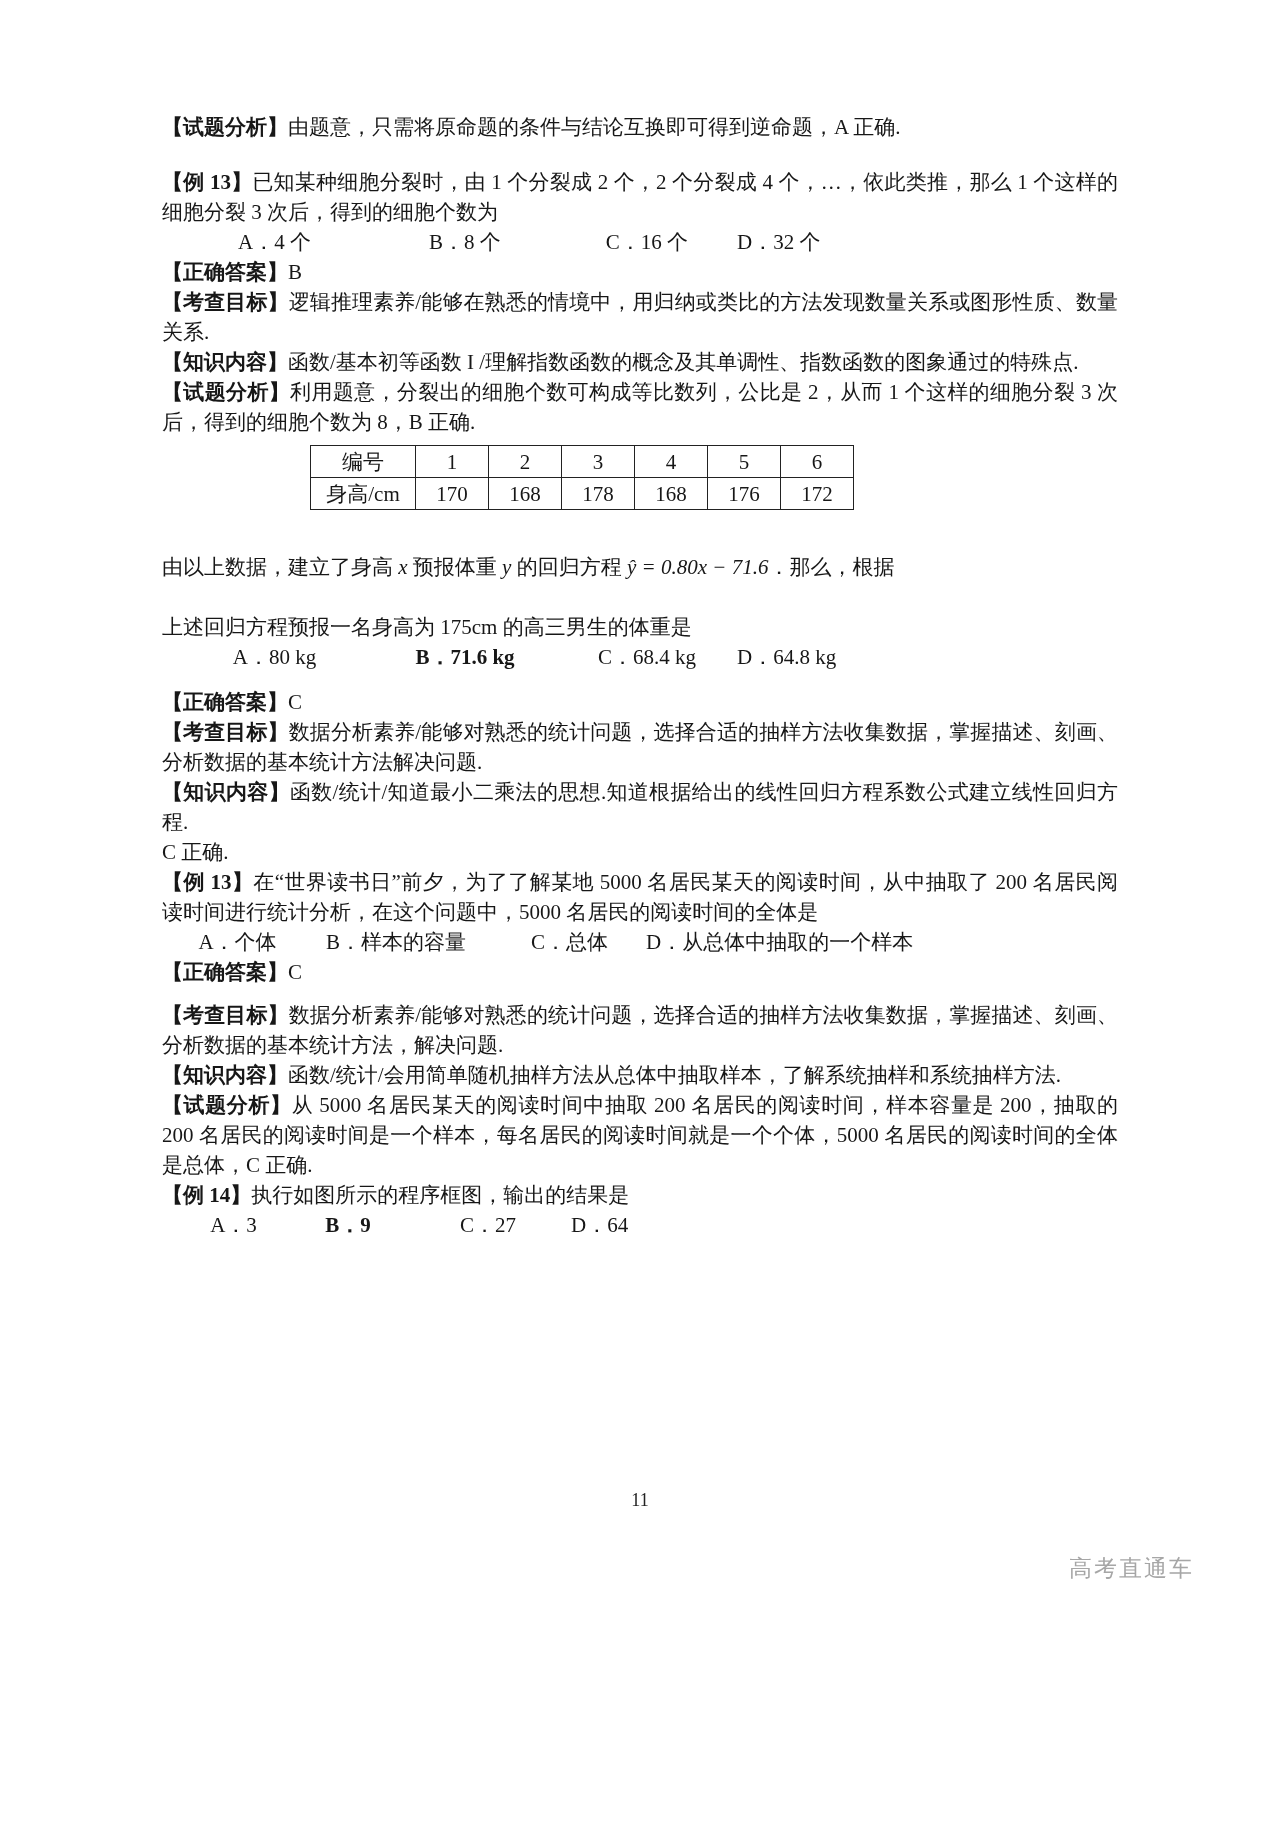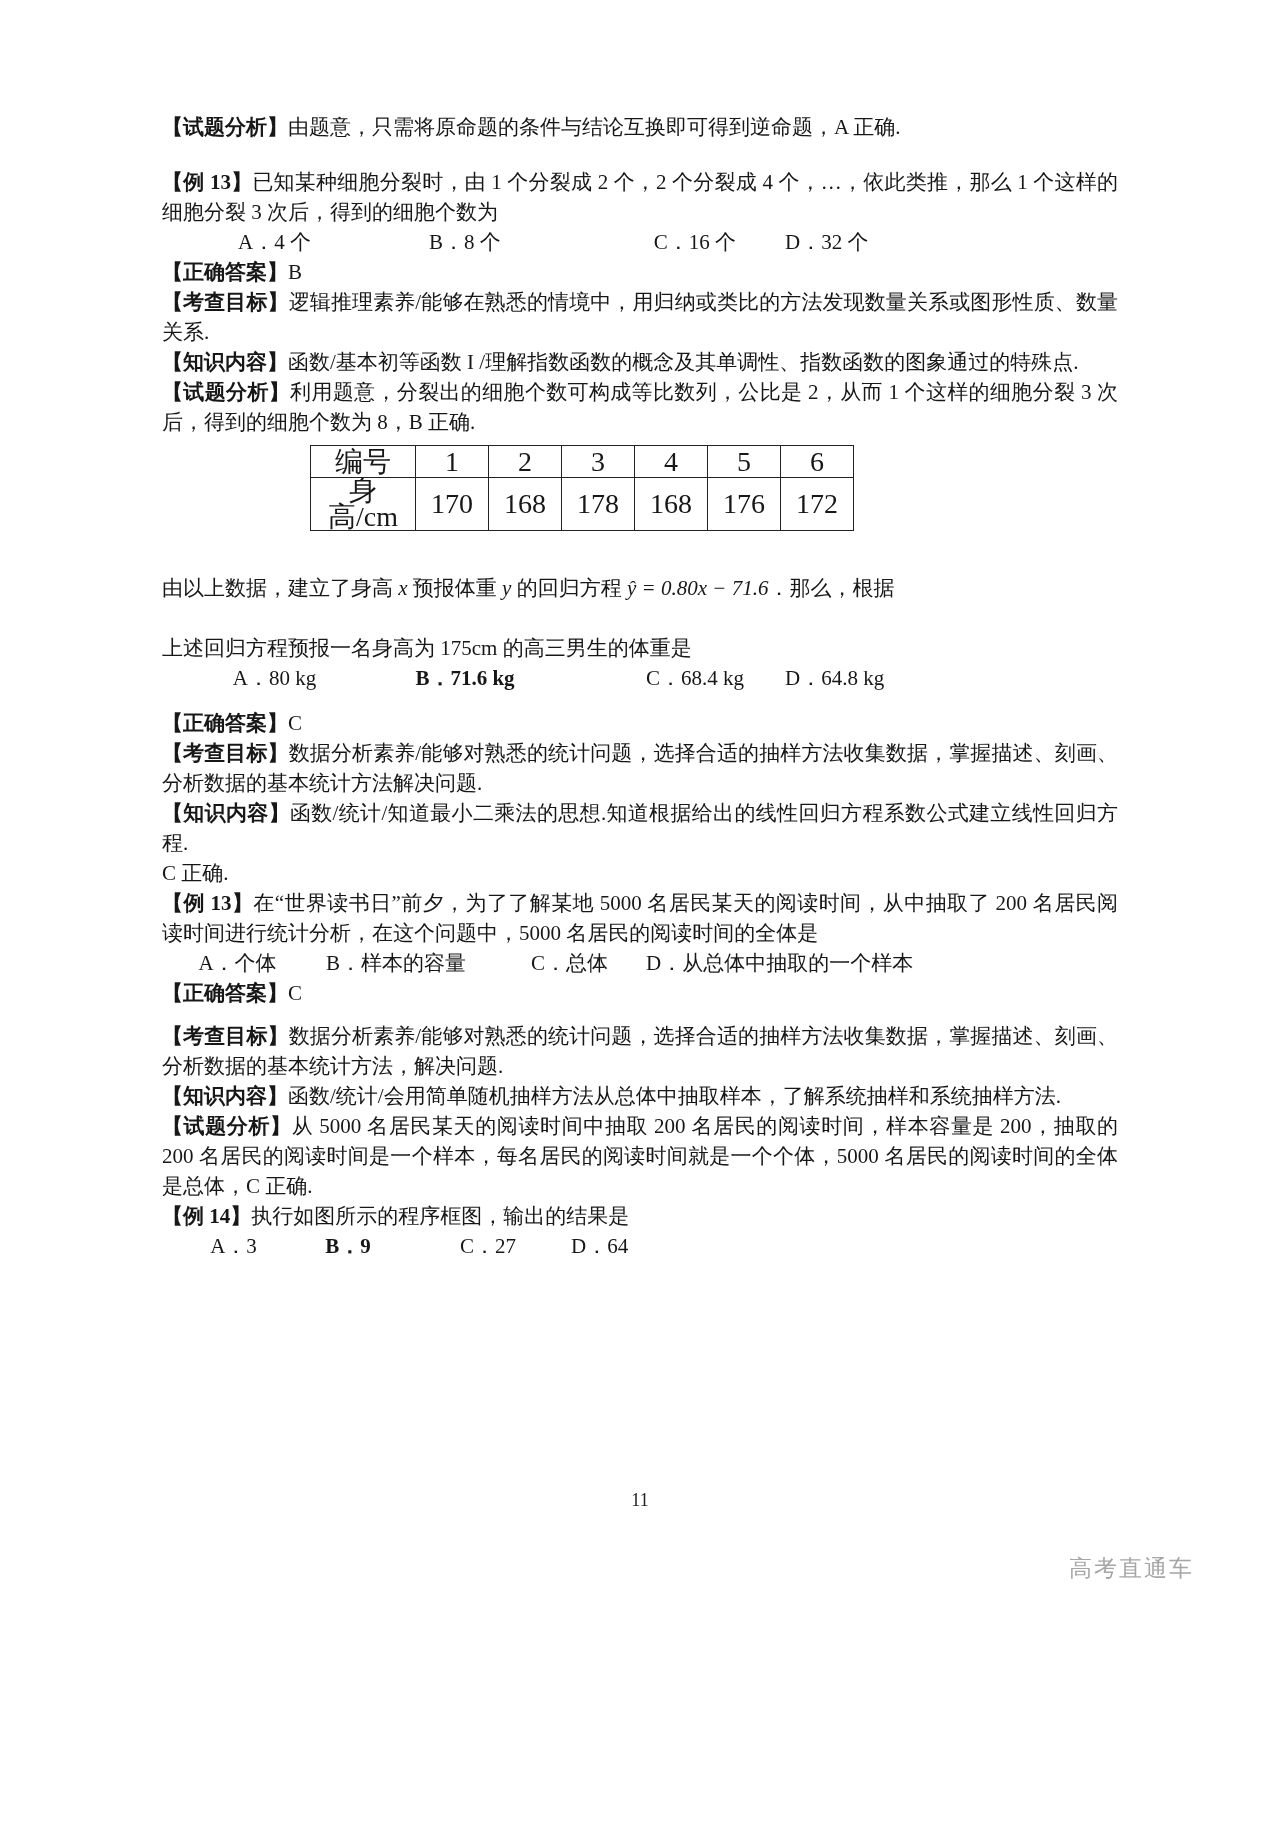--- a/index.html
+++ b/index.html
@@ -20,33 +20,33 @@
     font-size:21px;
     line-height:30px;
     text-align:justify;
   }
   .para{margin:0;}
   .label{font-weight:700;}
   .math{font-style:italic;}
   .bold{font-weight:700;}
   .opts{display:flex;padding-left:14px;text-align:center;}
   .opt{flex:0 0 auto;white-space:nowrap;}
-  .wA{width:197px;} .wB{width:184px;} .wC{width:180px;margin-left:48px;}
+  .wA{width:197px;} .wB{width:184px;} .wC{width:180px;}
   .wD{width:123px;} .wE{width:194px;} .wF{width:153px;}
   .wG{width:115px;} .wH{width:114px;font-weight:bold;} .wI{width:166px;}
   .mt25{margin-top:25px;}
   .mt15{margin-top:15px;}
   .mt13{margin-top:13px;}
   .mt9{margin-top:9px;}
   .mb30{margin-bottom:30px;}
   .mb26{margin-bottom:26px;}
   .dtable{
     border-collapse:collapse;
     margin:8px 0 42px 148px;
-    font-size:28px;
+    font-size:21px;
     line-height:26px;
     text-align:center;
   }
   .dtable td{
     border:1px solid #222222;
     height:31px;
     padding:0 4px;
   }
   .dtable td.c0{width:96px;}
   .dtable td.cn{width:64px;}

